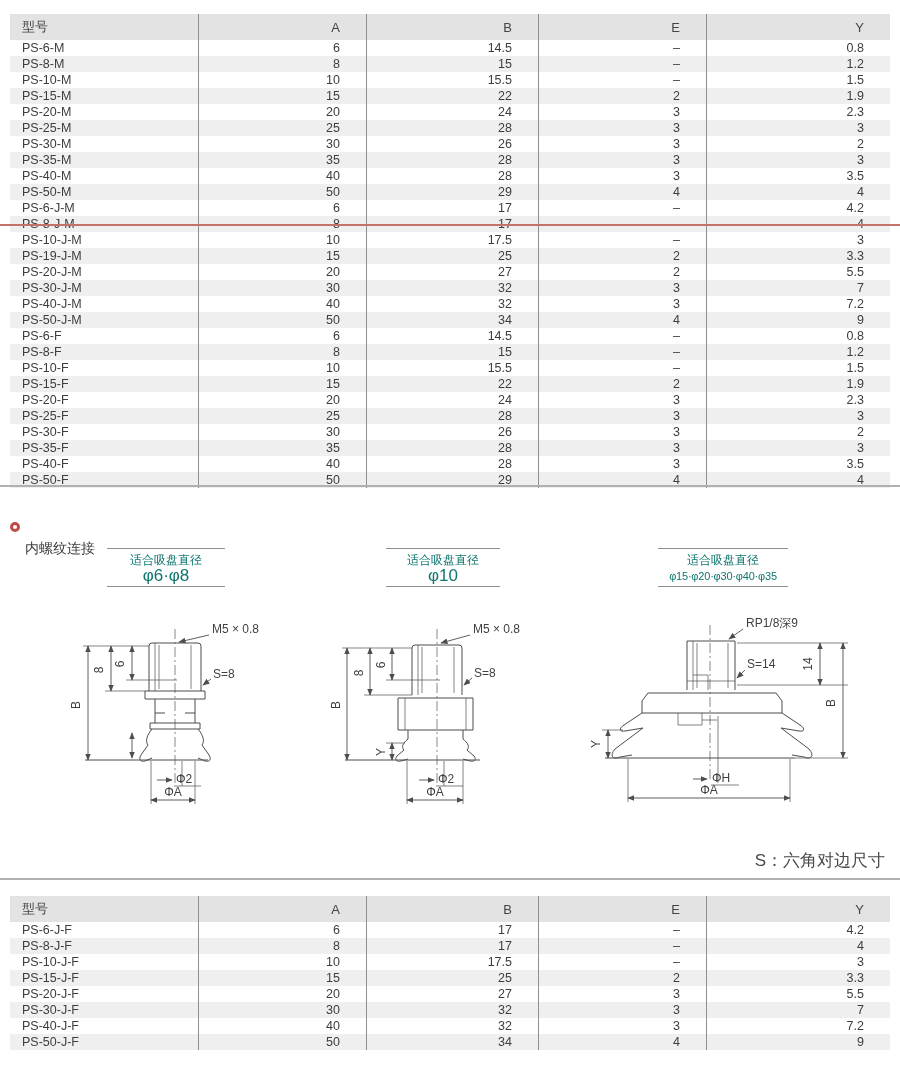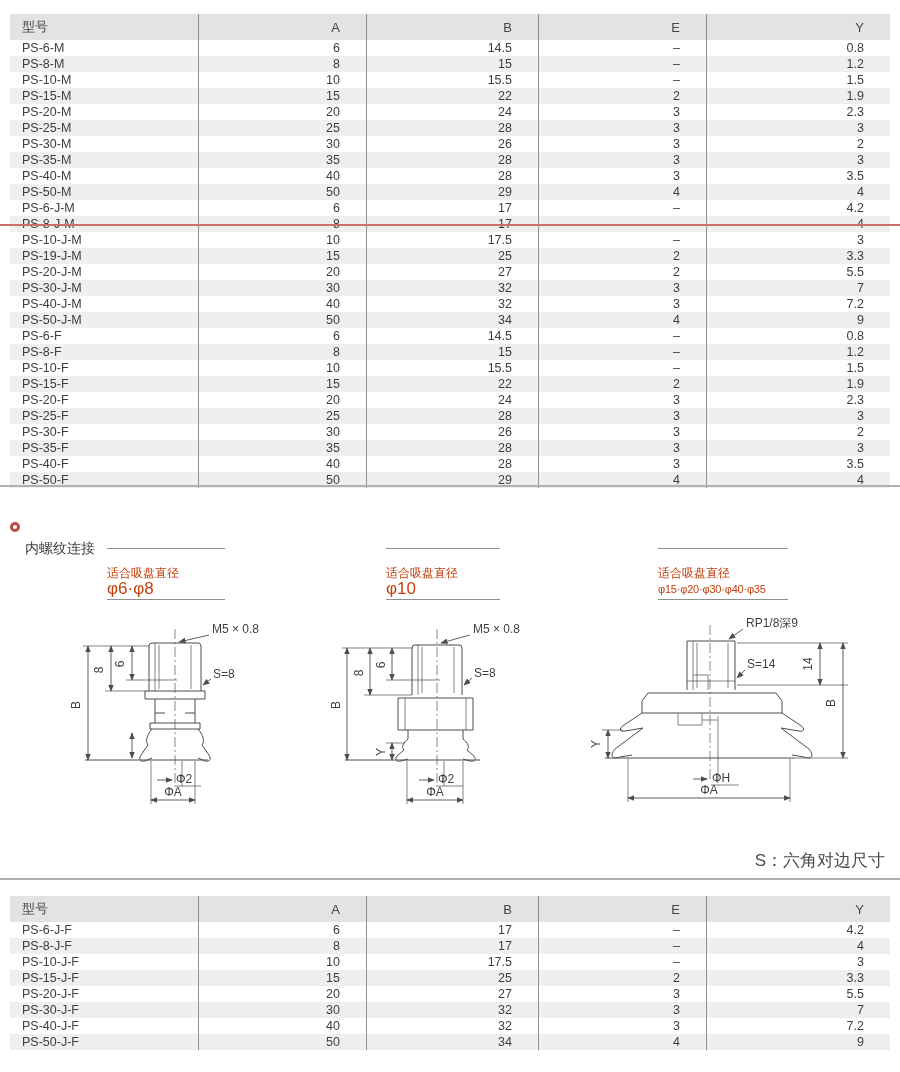--- a/index.html
+++ b/index.html
@@ -14,21 +14,21 @@
   .cell.left{justify-content:flex-start;padding-left:12px;padding-right:0;}
   .c0{width:188px;} .c1{width:168px;} .c2{width:172px;} .c3{width:168px;} .c4{width:184px;}
   .c1,.c2,.c3,.c4{border-left:1px solid #8f8f8f;}
   .t-header .cell{font-size:13px;color:#454545;}
   .hline{position:absolute;left:0;width:900px;height:2px;background:#b0b0b0;}
   .redline{position:absolute;left:0;width:900px;height:2px;background:#c4736c;}
   .section-head{position:absolute;left:10px;top:496px;display:flex;align-items:center;}
   .bullet{width:4px;height:4px;border:3px solid #bf4b47;border-radius:50%;margin-right:5px;}
   .section-title{font-size:14px;color:#3f3f3f;margin-top:44px;}
   .diag-head{position:absolute;box-sizing:border-box;border-top:1px solid #8f8f8f;
-             border-bottom:1px solid #8f8f8f;text-align:left;padding:16px 0 2px 0;color:#c2410c;}
+             border-bottom:1px solid #8f8f8f;text-align:center;padding:3px 0 2px 0;color:#0f766e;}
   .diag-head .dh-title{font-size:12px;display:block;line-height:16px;}
   .diag-head .dh-sub{font-size:17px;display:block;line-height:16px;}
   .diag-head.small .dh-sub{font-size:11px;letter-spacing:-0.2px;}
   .note{position:absolute;top:849px;right:15px;font-size:17px;color:#4a4a4a;}
   svg{position:absolute;overflow:visible;}
   svg path, svg line{stroke:#4d4d4d;fill:none;stroke-width:1;}
   svg .dim{stroke-width:0.9;}
   svg .thin{stroke-width:0.7;}
   svg .cl{stroke:#6a6a6a;stroke-width:0.8;stroke-dasharray:10 3 2 3;}
   svg text{fill:#3f3f3f;font-size:12px;font-family:"Liberation Sans",sans-serif;stroke:none;}

